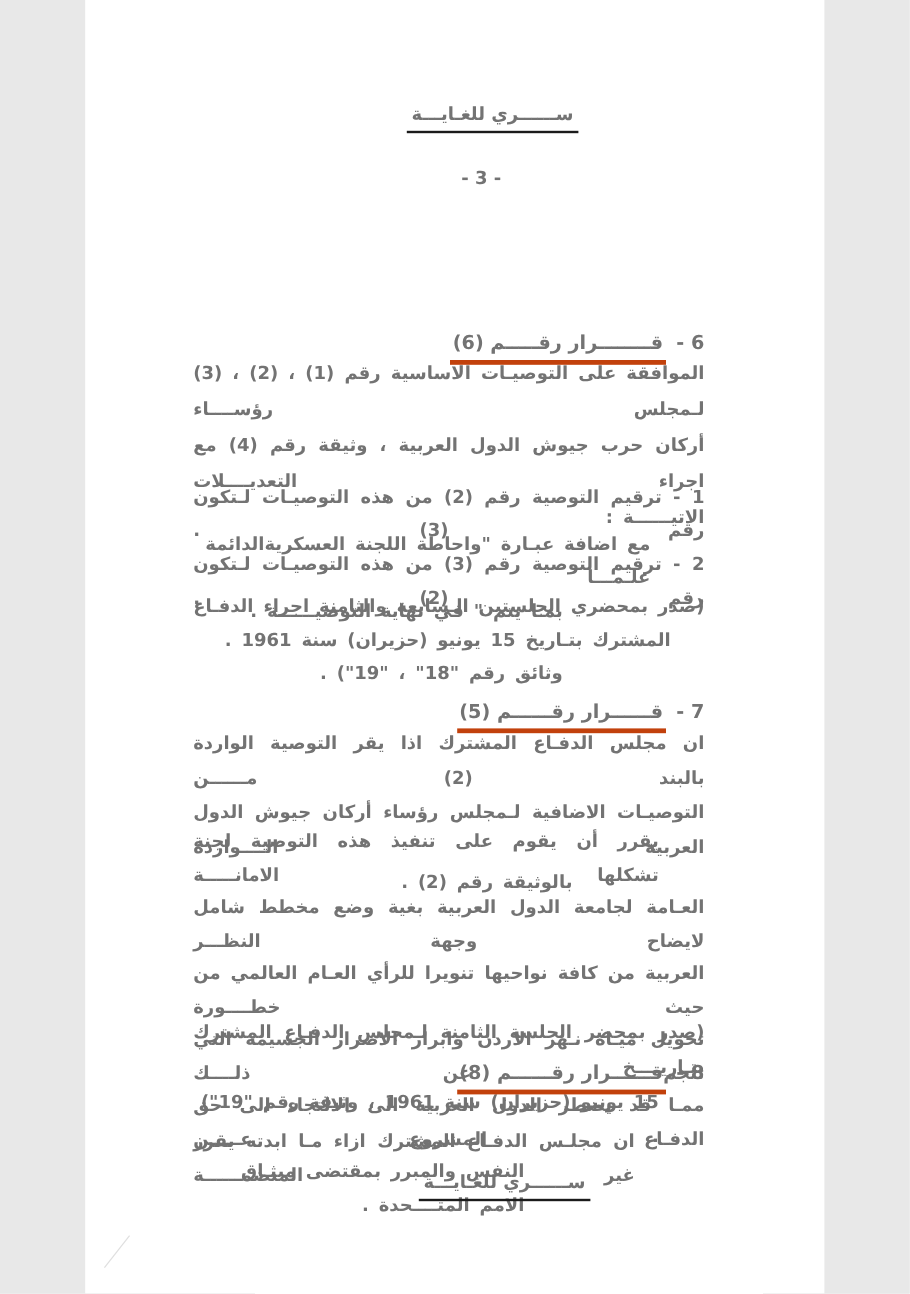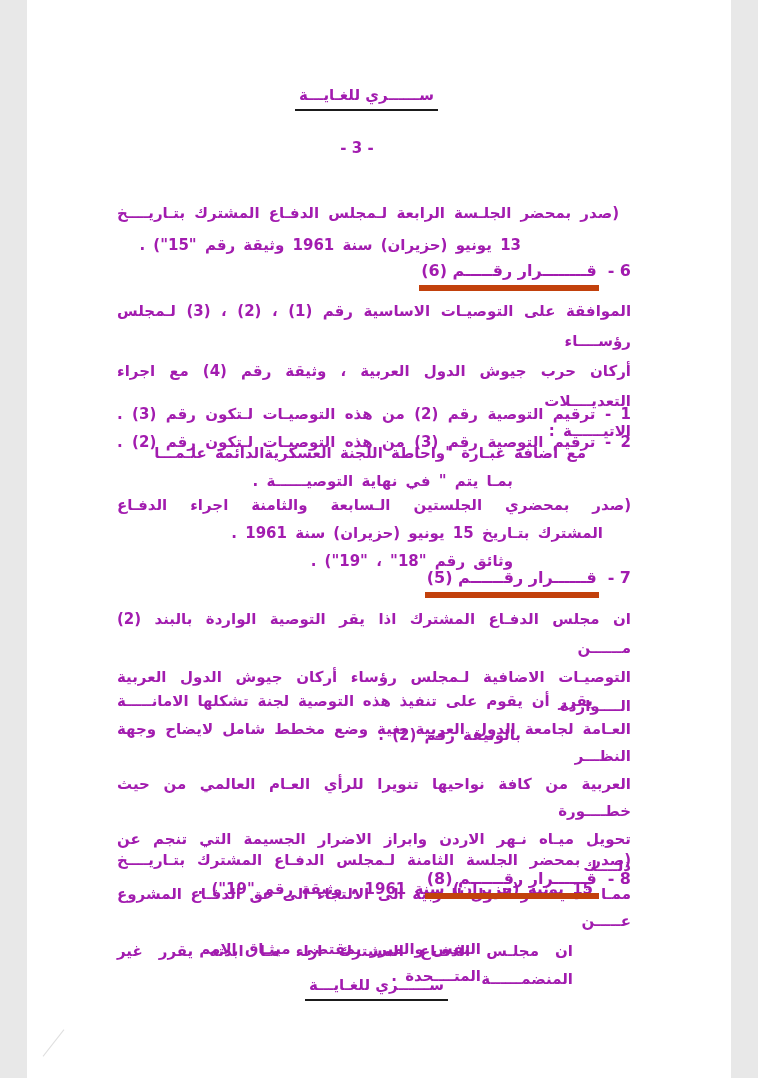--- a/index.html
+++ b/index.html
@@ -1,33 +1,33 @@
 <!DOCTYPE html>
 <html lang="ar"><head>
 <meta charset="utf-8">
 <style>
   html,body{margin:0;padding:0;background:#e8e8e8;}
   .page{
-    position:relative;width:704px;height:1078px;margin:0 auto;
+    position:relative;width:616px;height:1078px;margin:0 auto;
     background:#ffffff;overflow:hidden;
-    font-family:"DejaVu Sans",sans-serif;color:#a21caf;
+    font-family:"DejaVu Sans",sans-serif;color:#737373;
   }
   .classif{position:absolute;direction:rtl;font-size:15px;font-weight:700;}
   .classif .ul{border-bottom:2px solid #1b1b1b;padding:0 4px 5px 4px;display:inline-block;}
   .classif-top{top:86px;left:268px;}
   .classif-bottom{top:976px;left:278px;}
   .pagenum{position:absolute;top:139px;left:298px;width:64px;text-align:center;
            font-size:15px;font-weight:700;direction:ltr;}
   .col{position:absolute;left:90px;right:100px;top:0;height:100%;direction:rtl;}
   .block{position:absolute;right:0;left:0;}
   .line{font-size:15px;font-weight:700;text-align:right;word-spacing:3px;line-height:28px;}
   .just{text-align:justify;text-align-last:justify;text-justify:inter-word;}
   .heading{font-size:16px;font-weight:700;text-align:right;direction:rtl;}
   .dec-num{display:inline-block;margin-left:9px;}
-  .dec-title{display:inline-block;border-bottom:6px solid #c2410c;padding:0 2px 5px 2px;}
+  .dec-title{display:inline-block;border-bottom:4px solid #c2410c;padding:0 2px 5px 2px;margin-top:15px;}
   
   .b-intro{top:197px}   .b-intro .line{line-height:32px}
   .b-h6{top:261px}
   .b-p6{top:296px}      .b-p6 .line{line-height:30px}
   .b-items{top:400px}   .b-items .line{line-height:28px}
   .b-inote{top:439px}   .b-inote .line{line-height:28px}
   .b-note6{top:491px}   .b-note6 .line{line-height:28px}
   .b-h7{top:568px}
   .b-p7a{top:605px}     .b-p7a .line{line-height:29px}
   .b-p7b{top:688px}     .b-p7b .line{line-height:27.5px}
@@ -47,24 +47,20 @@
 <div class="page">
 
   <div class="classif classif-top">
     <span class="ul">ســــــري للغـايـــة</span>
   </div>
 
   <div class="pagenum">- 3 -</div>
 
   <div class="col">
 
-    <div class="block b-intro">
-      <div class="line just pr12">(صدر بمحضر الجلـسة الرابعة لـمجلس الدفـاع المشترك بتـاريــــخ</div>
-      <div class="line pr110">13 يونيو (حزيران) سنة 1961 وثيقة رقم "15") .</div>
-    </div>
 
     <div class="block b-h6 heading">
       <span class="dec-num">6 -</span><span class="dec-title">قــــــــرار رقـــــم (6)</span>
     </div>
 
     <div class="block b-p6">
       <div class="line just">الموافقة على التوصيـات الاساسية رقم (1) ، (2) ، (3) لـمجلس رؤســــاء</div>
       <div class="line just">أركان حرب جيوش الدول العربية ، وثيقة رقم (4) مع اجراء التعديــــلات</div>
       <div class="line">الاتيــــــة :</div>
     </div>

